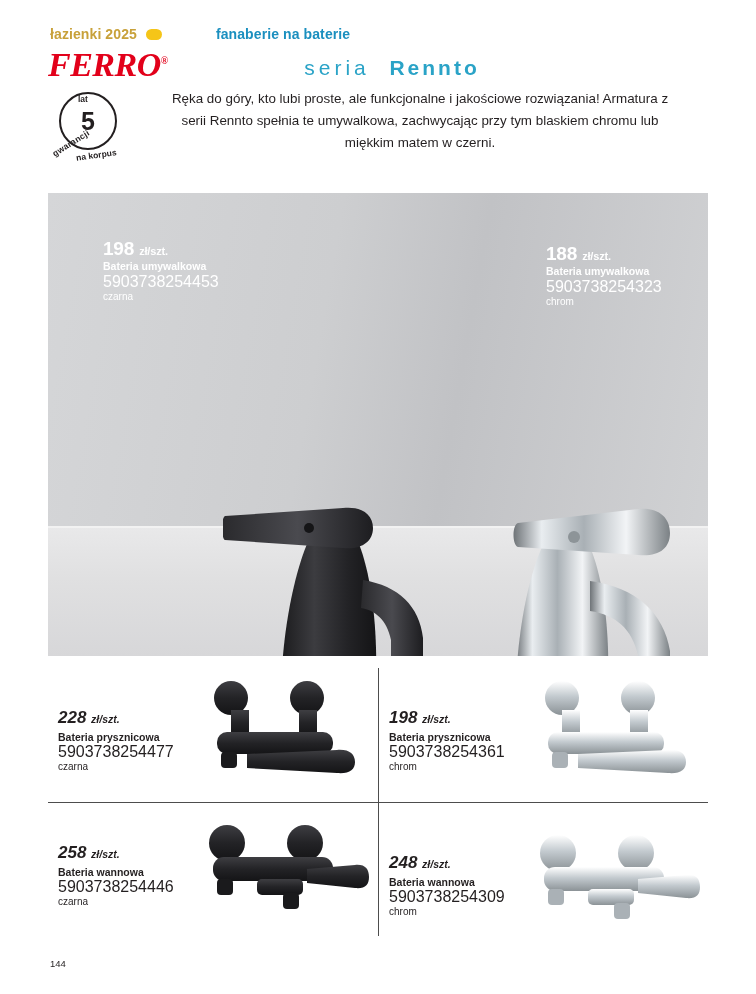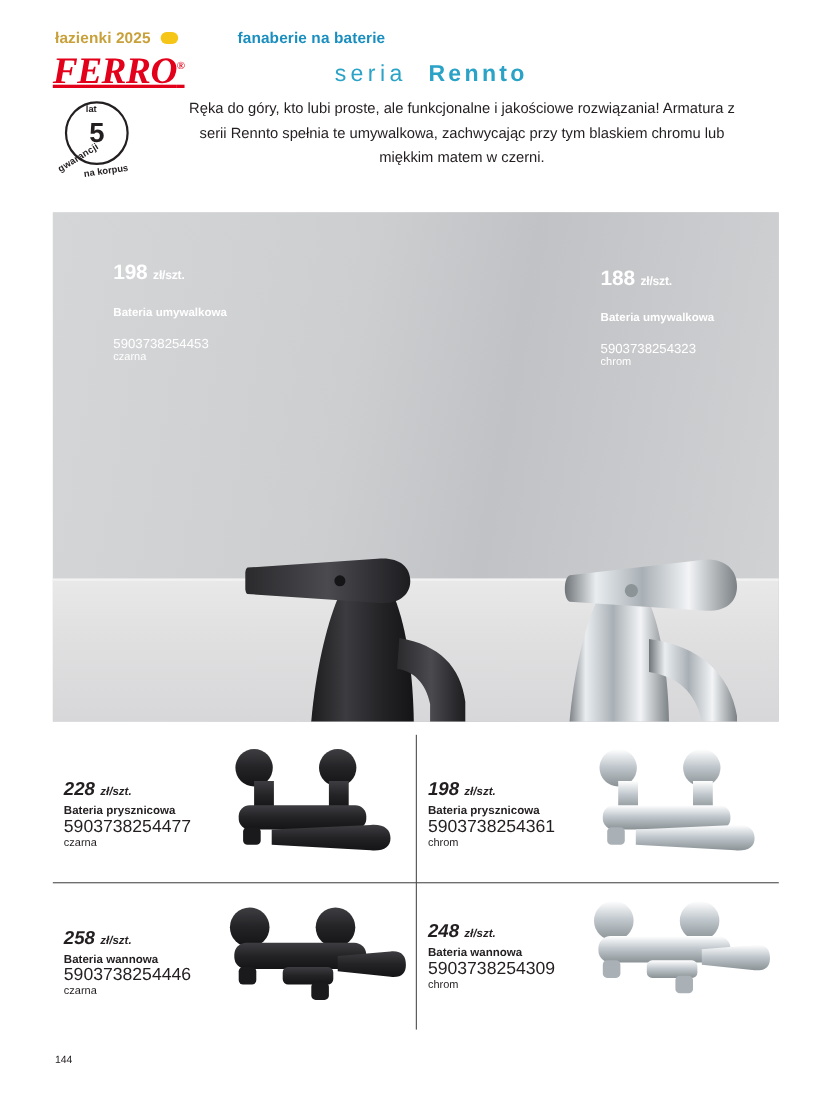--- a/index.html
+++ b/index.html
@@ -30,21 +30,20 @@
     position: absolute; left: 48px; top: 48px;
   }
   .logo {
     font-family: "Liberation Serif", serif;
     font-style: italic;
     font-weight: bold;
     font-size: 34px;
     letter-spacing: -0.5px;
     color: #e2001a;
     line-height: 1;
-    text-decoration: underline;
   }
   .logo .reg {
     font-size: 10px; vertical-align: super; font-style: normal;
   }
 
   
   .badge {
     position: absolute; left: 48px; top: 86px;
     width: 86px; height: 86px;
   }
@@ -113,22 +112,22 @@
   .hero .counter:before {
     content:""; position:absolute; left:0; right:0; top:0; height:2px;
     background:#f2f2f2;
   }
 
   .price-block { position: absolute; color: #ffffff; }
   .price-block .price {
     font-size: 19px; font-weight: bold; letter-spacing: -.2px;
   }
   .price-block .price span.unit { font-size: 11px; font-weight: bold; }
-  .price-block .name { font-size: 10.5px; font-weight: bold; margin-top: 18px; }
-  .price-block .code { font-size: 12px; margin-top: 15px; }
+  .price-block .name { font-size: 10.5px; font-weight: bold; margin-top: 0; }
+  .price-block .code { font-size: 16px; margin-top: 1px; }
   .price-block .fin { font-size: 10px; }
 
   .pb-dark { color: #ffffff; }
 
   
   .faucet-black { position:absolute; left: 175px; top: 275px; width: 220px; height: 290px; }
   .faucet-chrome { position:absolute; left: 430px; top: 270px; width: 230px; height: 320px; }
 
   
   .grid {
@@ -139,21 +138,21 @@
     background: #4d4d4d;
   }
   .grid .hline {
     position:absolute; left: 0; top: 134px; width: 660px; height: 1px;
     background: #4d4d4d;
   }
   .cell { position:absolute; width: 330px; height: 134px; }
   .cell.c1 { left: 0; top: 0; }
   .cell.c2 { left: 331px; top: 0; }
   .cell.c3 { left: 0; top: 135px; }
-  .cell.c4 { left: 331px; top: 129px; }
+  .cell.c4 { left: 331px; top: 145px; }
 
   .cell .txt { position: absolute; left: 10px; top: 40px; }
   .cell .price { font-size: 17px; font-weight: bold; font-style: italic; }
   .cell .price .unit { font-size: 10.5px; }
   .cell .name { font-size: 10.5px; font-weight: bold; margin-top: 3px; }
   .cell .code { font-size: 16px; }
   .cell .fin { font-size: 10px; }
   .cell .img { position:absolute; right: 6px; top: 6px; width: 185px; height: 120px; }
 
   .page-num {

